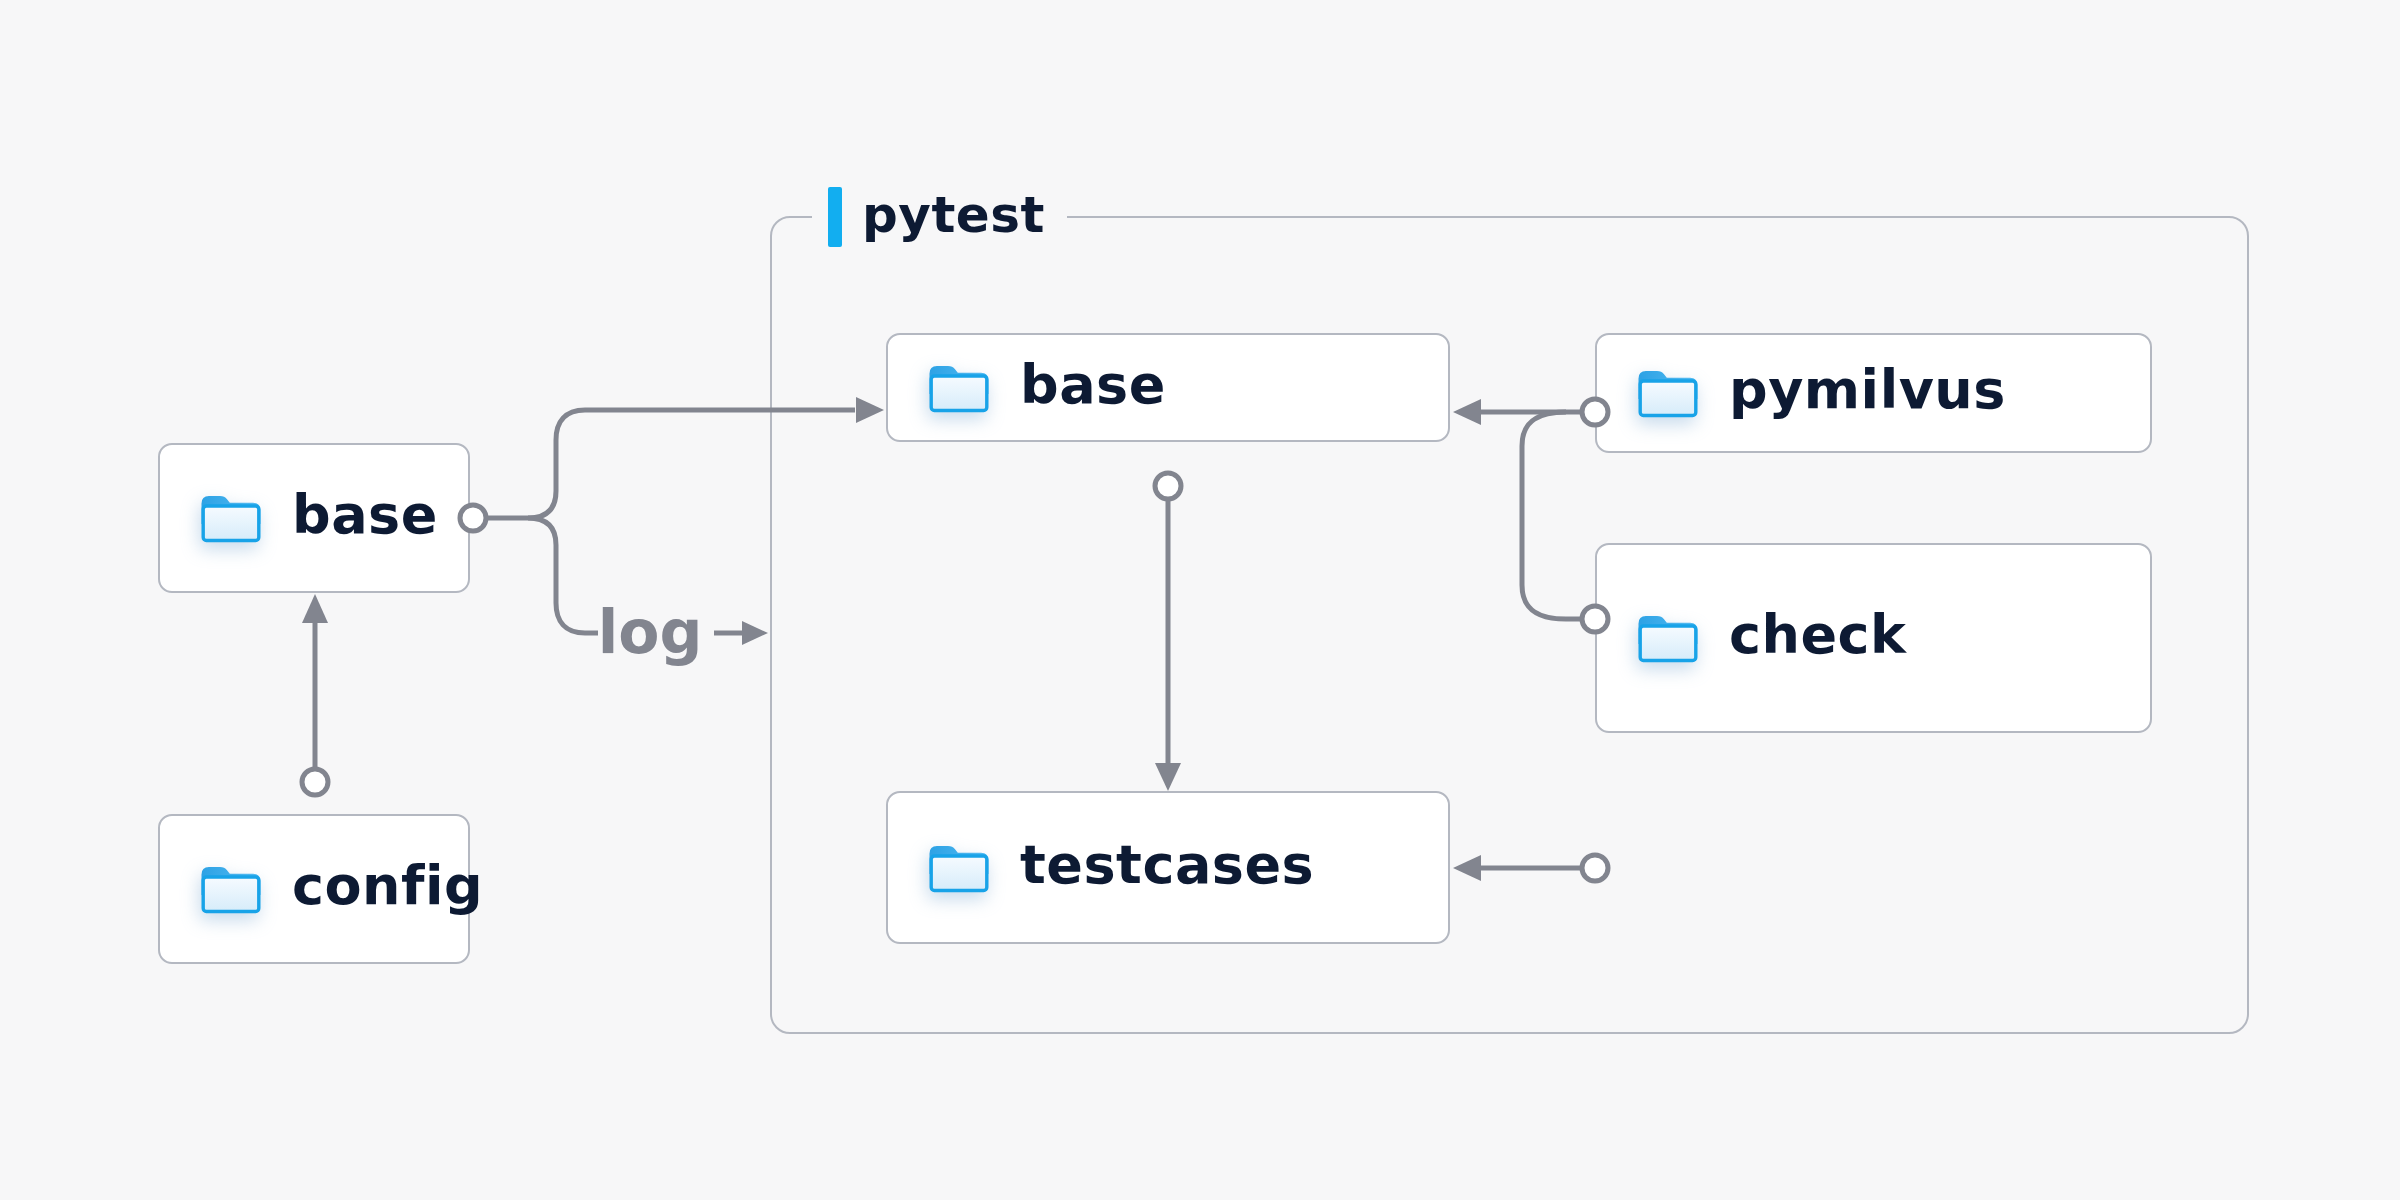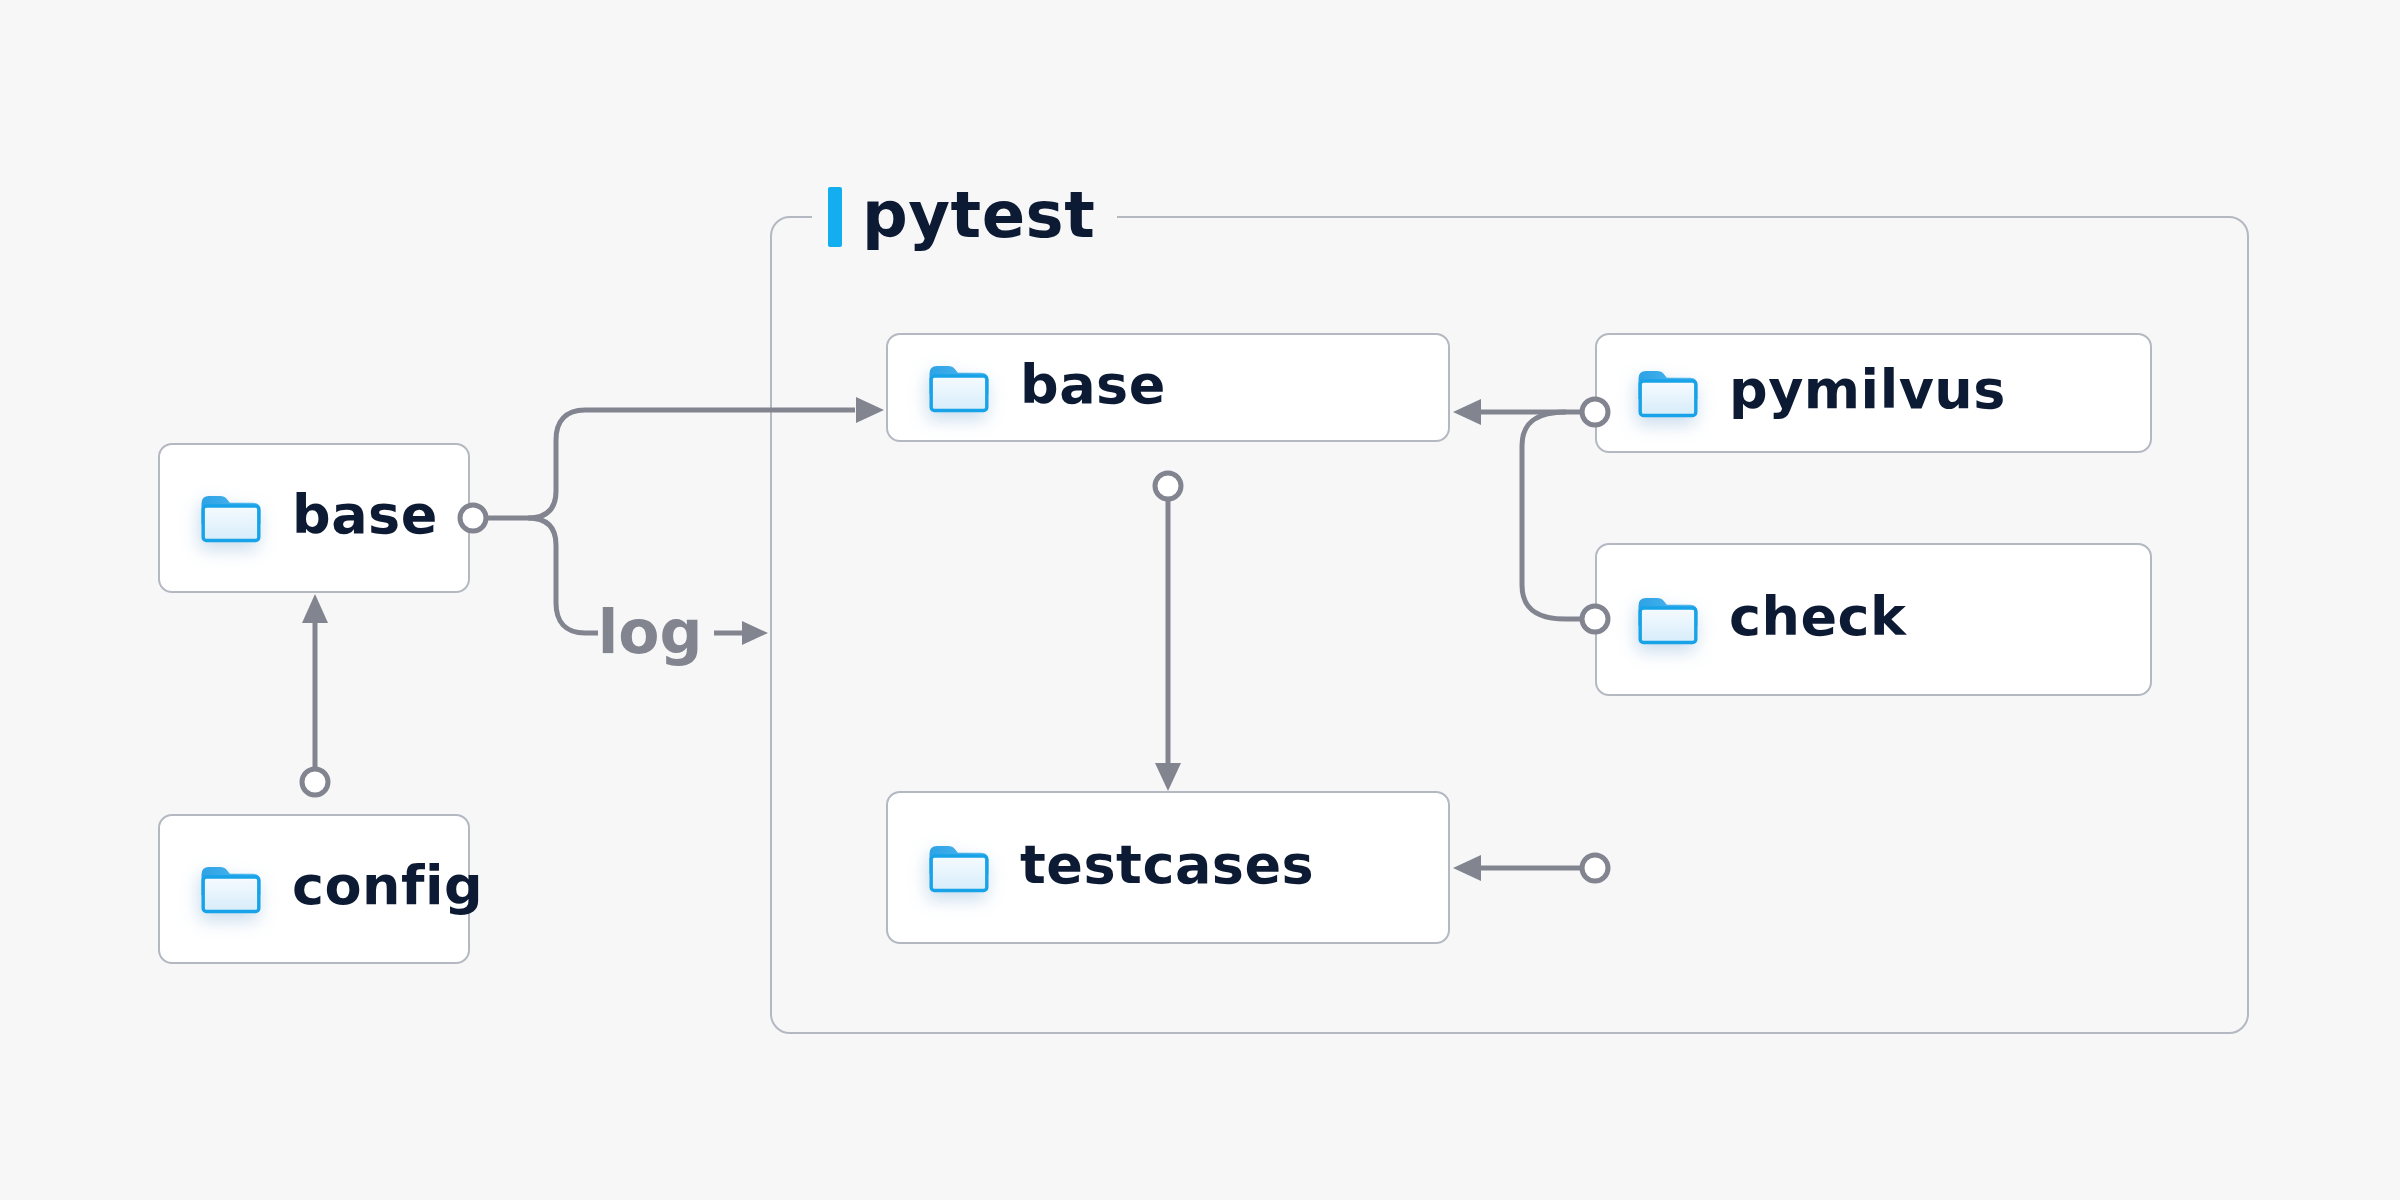--- a/index.html
+++ b/index.html
@@ -39,21 +39,21 @@
     padding: 0 22px 0 16px;
   }
   .accent-bar {
     width: 14px;
     height: 60px;
     background: #12aef0;
     border-radius: 2px;
     flex: 0 0 auto;
   }
   .group-label-text {
-    font-size: 64px;
+    font-size: 50px;
     font-weight: 700;
     color: #0d1a33;
     letter-spacing: 0.5px;
     line-height: 1;
     padding-bottom: 4px;
   }
 
   
   .node {
     position: absolute;
@@ -64,21 +64,21 @@
     align-items: center;
     padding-left: 38px;
     gap: 28px;
     box-sizing: border-box;
     z-index: 2;
   }
   #node-utils     { left: 158px;  top: 443px; width: 312px; height: 150px; }
   #node-config    { left: 158px;  top: 782px; width: 312px; height: 150px; margin-top: 32px; }
   #node-base      { left: 886px;  top: 333px; width: 564px; height: 109px; }
   #node-pymilvus  { left: 1595px; top: 333px; width: 557px; height: 120px; align-items: center; }
-  #node-check     { left: 1595px; top: 543px; width: 557px; height: 153px; }
+  #node-check     { left: 1595px; top: 543px; width: 557px; height: 190px; }
   #node-testcases { left: 886px;  top: 791px; width: 564px; height: 153px; }
   #node-common    { left: 1595px; top: 791px; width: 557px; height: 153px; }
 
   .node-label {
     font-size: 54px;
     font-weight: 700;
     color: #0d1a33;
     letter-spacing: 0.5px;
     line-height: 1;
     padding-bottom: 6px;

